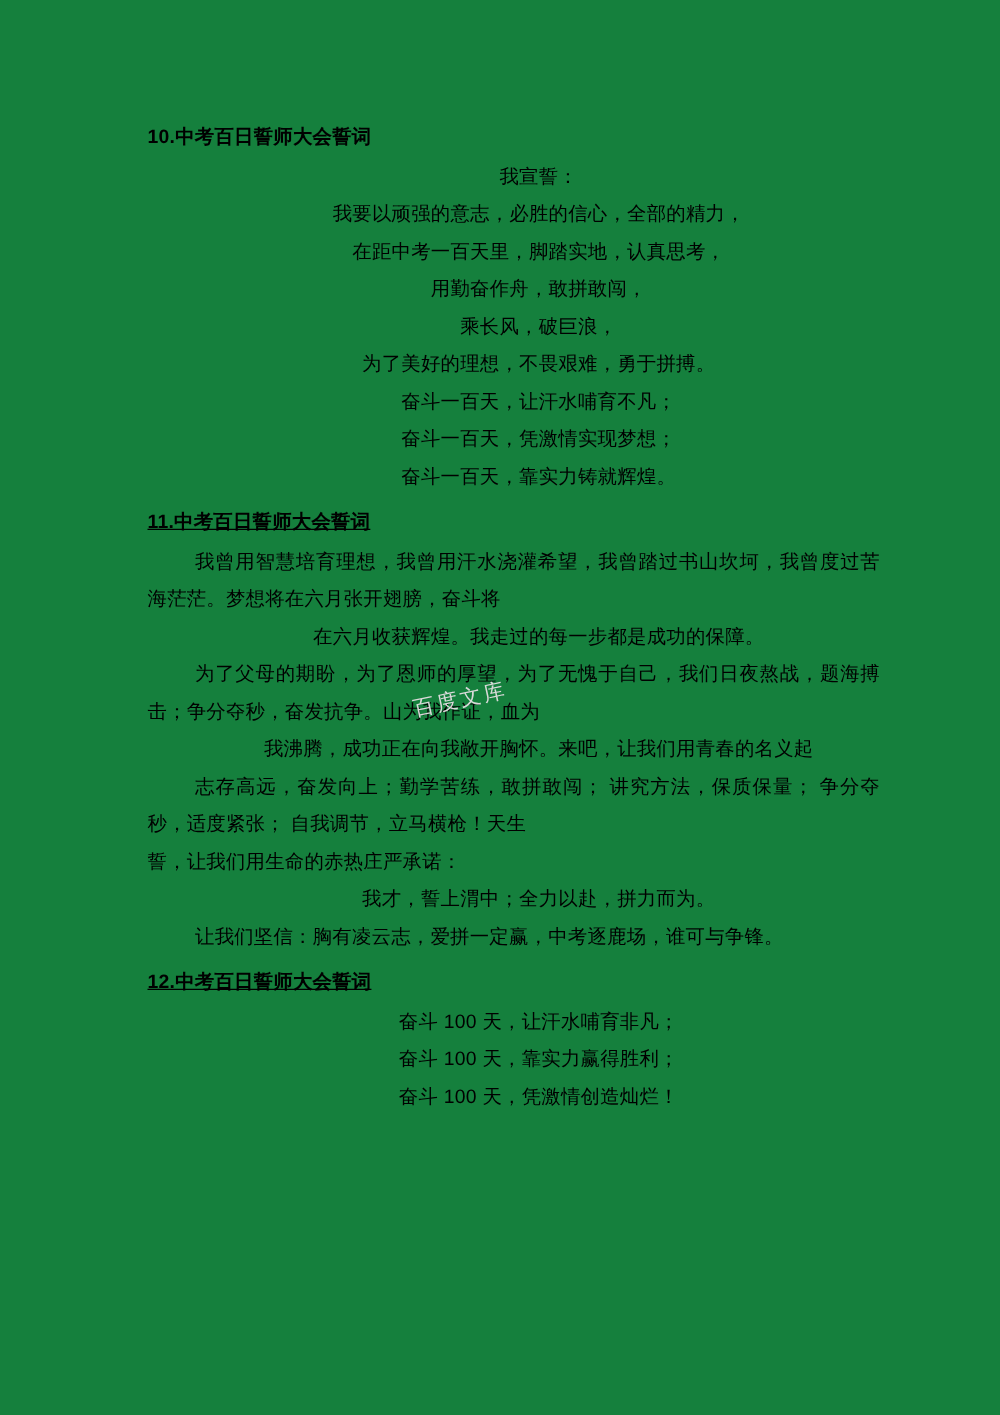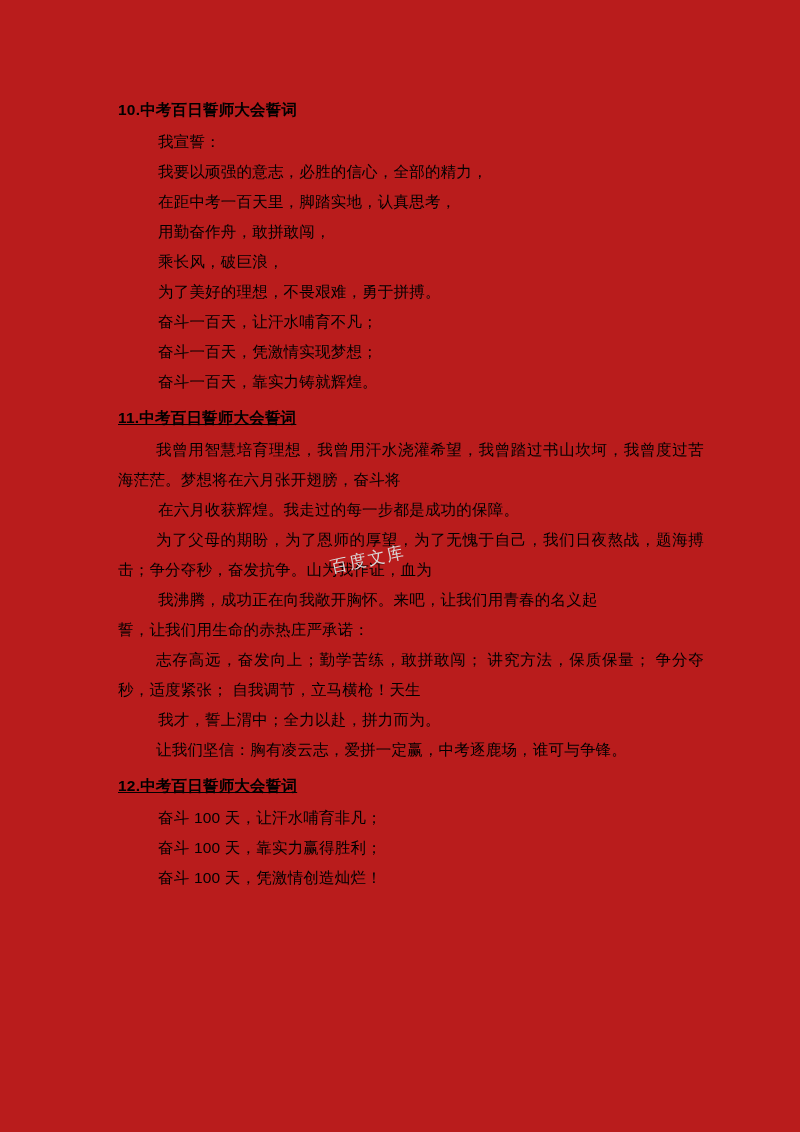--- a/index.html
+++ b/index.html
@@ -11,21 +11,21 @@
     width: 800px;
     height: 1132px;
     font-family: "Liberation Sans", "DejaVu Sans", sans-serif;
     color: #000000;
     overflow: hidden;
   }
   .page {
     position: relative;
     width: 800px;
     height: 1132px;
-    background: #b91c1c;
+    background: #15803d;
     box-sizing: border-box;
     padding: 95px 96px 40px 118px;
   }
   .section {
     margin: 0 0 2px 0;
   }
   .heading {
     font-weight: bold;
     font-size: 15.5px;
     line-height: 30px;
@@ -37,20 +37,21 @@
     margin-top: 6px;
     text-decoration: underline;
   }
   .line {
     font-size: 15.5px;
     line-height: 30px;
     letter-spacing: 0.2px;
     margin: 0;
     color: #000;
     white-space: pre-wrap;
+    text-align: center;
   }
   .indent {
     text-indent: 0;
     padding-left: 40px;
   }
   .para {
     padding-left: 0;
     text-indent: 38px;
     text-align: justify;
     text-justify: inter-ideograph;
@@ -90,22 +91,22 @@
         <div class="line indent">奋斗一百天，让汗水哺育不凡；</div>
         <div class="line indent">奋斗一百天，凭激情实现梦想；</div>
         <div class="line indent">奋斗一百天，靠实力铸就辉煌。</div>
       </div>
       <div class="section">
         <div class="heading">11.中考百日誓师大会誓词</div>
         <div class="line para">我曾用智慧培育理想，我曾用汗水浇灌希望，我曾踏过书山坎坷，我曾度过苦海茫茫。梦想将在六月张开翅膀，奋斗将</div>
         <div class="line indent">在六月收获辉煌。我走过的每一步都是成功的保障。</div>
         <div class="line para">为了父母的期盼，为了恩师的厚望，为了无愧于自己，我们日夜熬战，题海搏击；争分夺秒，奋发抗争。山为我作证，血为</div>
         <div class="line indent">我沸腾，成功正在向我敞开胸怀。来吧，让我们用青春的名义起</div>
+        <div class="line para">志存高远，奋发向上；勤学苦练，敢拼敢闯； 讲究方法，保质保量； 争分夺秒，适度紧张； 自我调节，立马横枪！天生</div>
         <div class="line para-cont">誓，让我们用生命的赤热庄严承诺：</div>
-        <div class="line para">志存高远，奋发向上；勤学苦练，敢拼敢闯； 讲究方法，保质保量； 争分夺秒，适度紧张； 自我调节，立马横枪！天生</div>
         <div class="line indent">我才，誓上渭中；全力以赴，拼力而为。</div>
         <div class="line para">让我们坚信：胸有凌云志，爱拼一定赢，中考逐鹿场，谁可与争锋。</div>
       </div>
       <div class="section">
         <div class="heading">12.中考百日誓师大会誓词</div>
         <div class="line indent">奋斗 100 天，让汗水哺育非凡；</div>
         <div class="line indent">奋斗 100 天，靠实力赢得胜利；</div>
         <div class="line indent">奋斗 100 天，凭激情创造灿烂！</div>
       </div>
     </div>

